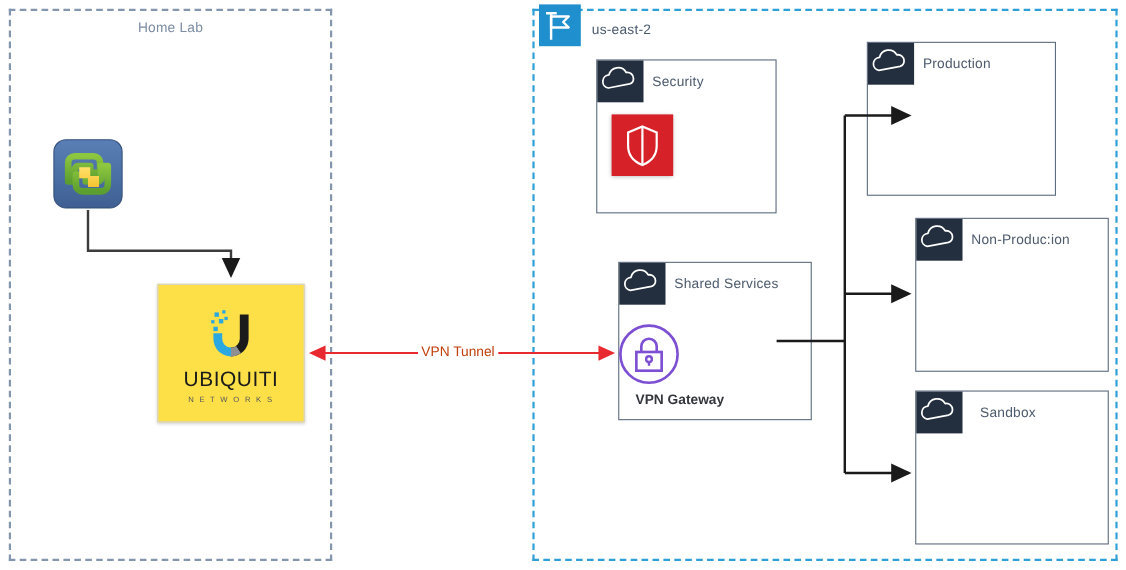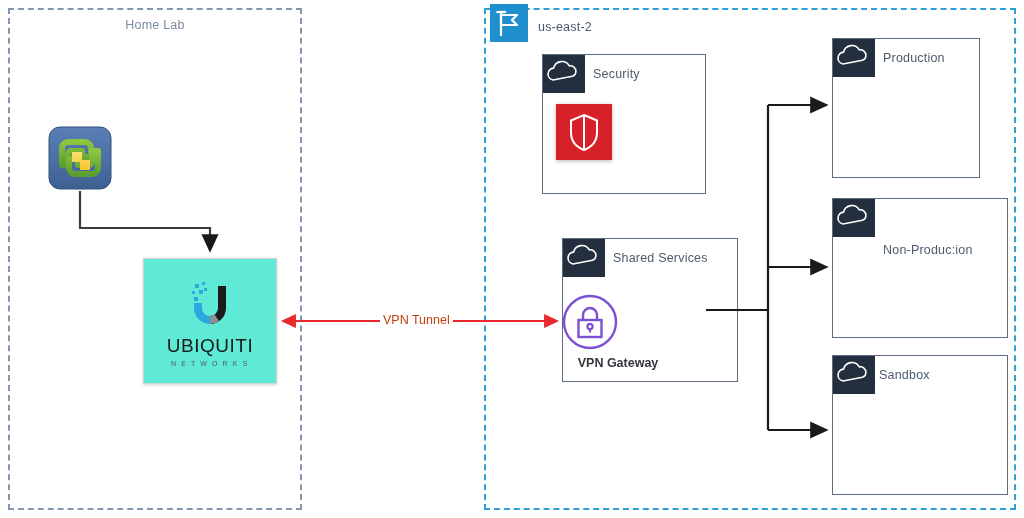--- a/index.html
+++ b/index.html
@@ -69,31 +69,31 @@
   }
   .acct-title {
     font-size: 12.5px;
     color: #4d5b6d;
     letter-spacing: .2px;
     white-space: nowrap;
   }
 
   .box-security      { left: 542px; top: 54px;  width: 164px; height: 140px; }
   .box-shared        { left: 530px; top: 238px; width: 176px; height: 144px; margin-left: 32px; }
-  .box-production    { left: 832px; top: 38px;  width: 148px; height: 140px; text-decoration: underline; }
+  .box-production    { left: 788px; top: 38px;  width: 172px; height: 140px; text-decoration: underline; }
   .box-nonprod       { left: 832px; top: 198px; width: 176px; height: 140px; }
   .box-sandbox       { left: 832px; top: 355px; width: 176px; height: 140px; }
 
   
   .box-ubnt {
     left: 143px; top: 258px;
     width: 134px; height: 126px;
     box-sizing: border-box;
     border: 1px solid #d3d3d3;
-    background: #5eead4;
+    background: #fde047;
     box-shadow: 0 1px 3px rgba(0,0,0,.18);
   }
 
   
   .shield-tile {
     left: 556px; top: 104px;
     width: 56px; height: 56px;
     background: #d72129;
     box-shadow: 0 1px 4px rgba(0,0,0,.28);
   }
@@ -238,30 +238,30 @@
     </div>
     <div class="abs acct-title" style="left:50px;top:12px;">Production</div>
   </div>
 
   <div class="abs acct box-nonprod">
     <div class="abs acct-tab">
       <svg width="42" height="38" viewBox="0 0 42 38">
         <path d="M10 25 a6 6 0 0 1 0.6 -11.9 a8.5 8.5 0 0 1 15.7 -2.2 a5.5 5.5 0 0 1 6.6 5.4 a5.2 5.2 0 0 1 -3.6 5 z" fill="none" stroke="#ffffff" stroke-width="1.6" stroke-linejoin="round"></path>
       </svg>
     </div>
-    <div class="abs acct-title" style="left:50px;top:12px;margin-top:32px;">Non-Produc:ion</div>
+    <div class="abs acct-title" style="left:50px;top:12px;">Non-Produc:ion</div>
   </div>
 
   <div class="abs acct box-sandbox">
     <div class="abs acct-tab">
       <svg width="42" height="38" viewBox="0 0 42 38">
         <path d="M10 25 a6 6 0 0 1 0.6 -11.9 a8.5 8.5 0 0 1 15.7 -2.2 a5.5 5.5 0 0 1 6.6 5.4 a5.2 5.2 0 0 1 -3.6 5 z" fill="none" stroke="#ffffff" stroke-width="1.6" stroke-linejoin="round"></path>
       </svg>
     </div>
-    <div class="abs acct-title" style="left:46px;top:12px;">Sandbox</div>
+    <div class="abs acct-title" style="left:58px;top:12px;">Sandbox</div>
   </div>
 
   <svg class="abs edges" viewBox="0 0 1024 518">
     <defs>
       <marker id="arrowBlack" markerWidth="9" markerHeight="9" refX="7.2" refY="4.5" orient="auto">
         <path d="M0 0.6 L8.4 4.5 L0 8.4 z" fill="#1a1a1a"></path>
       </marker>
       <marker id="arrowRedEnd" markerWidth="9" markerHeight="9" refX="7.2" refY="4.5" orient="auto">
         <path d="M0 0.6 L8.4 4.5 L0 8.4 z" fill="#e8292f"></path>
       </marker>

